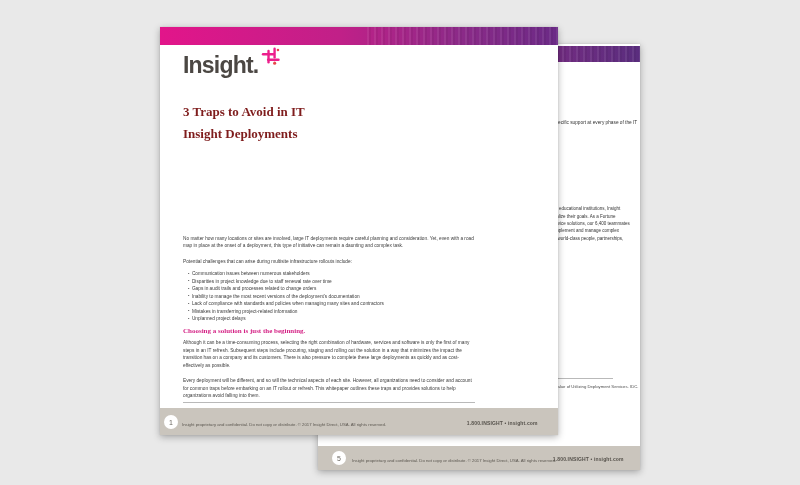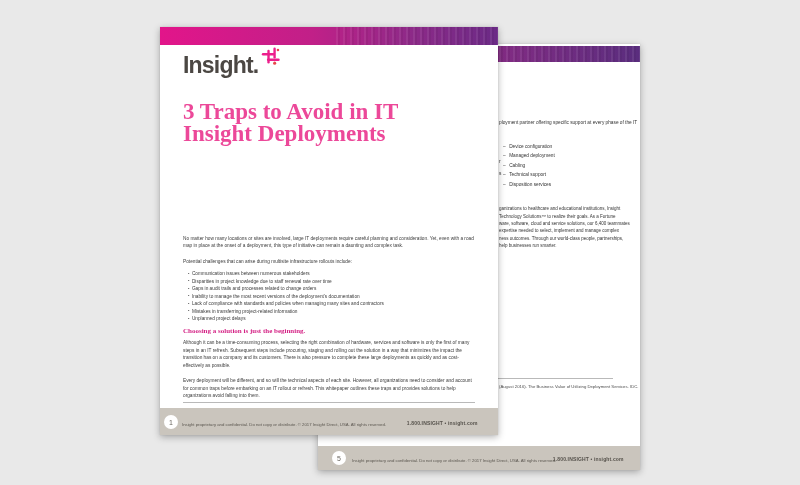--- a/index.html
+++ b/index.html
@@ -1,36 +1,36 @@
 <!DOCTYPE html>
 <html><head>
 <meta charset="utf-8">
 <style>
   * { margin:0; padding:0; box-sizing:border-box; }
   html,body { width:800px; height:485px; overflow:hidden; }
   body { font-family:"Liberation Sans", sans-serif; }
   .stage { position:relative; width:800px; height:485px; background:#e9e9e9; overflow:hidden; }
 
   .page { position:absolute; background:#ffffff; box-shadow:0 2px 7px rgba(0,0,0,0.30), 0 0 1px rgba(0,0,0,0.15); }
-  .page1 { left:160px; top:27px; width:338px; height:408px; z-index:2; }
+  .page1 { left:160px; top:27px; width:398px; height:408px; z-index:2; }
   .page2 { left:318px; top:44px; width:322px; height:426px; z-index:1; }
 
   .gradbar { position:absolute; left:0; right:0; }
   .page1 .gradbar { top:0; height:18px;
     background:linear-gradient(90deg,#e2158a 0%,#c12088 45%,#8c2a88 75%,#6b2a86 100%); }
   .page2 .gradbar { top:2px; height:16px;
     background:linear-gradient(90deg,#b32287 0%,#8d2b85 45%,#5a2d7e 100%); }
   .gradbar::after { content:""; position:absolute; right:0; top:0; bottom:0; width:48%;
     background:repeating-linear-gradient(90deg, rgba(255,255,255,0.07) 0 2px, rgba(0,0,0,0.05) 2px 4px, transparent 4px 7px); }
 
   .logo { position:absolute; left:23px; top:22px; display:flex; align-items:flex-start; }
   .logo-word { font-family:"Liberation Sans", sans-serif; font-weight:bold; font-size:23px; letter-spacing:-0.8px; color:#4b4743; line-height:1.4; }
   .logo-mark { width:22px; height:22px; margin-left:2px; margin-top:-2px; }
 
-  .doc-title { position:absolute; left:23px; top:74px; font-family:"Liberation Serif", serif; font-weight:bold; font-size:23px; line-height:21.5px; color:#ec4899; }
+  .doc-title { position:absolute; left:23px; top:74px; font-family:"Liberation Serif", serif; font-weight:bold; font-size:13px; line-height:21.5px; color:#7f1d1d; }
 
   .scalewrap { transform:scale(0.5); transform-origin:0 0; }
   .body-copy { position:absolute; left:23px; top:207px; width:584px; font-size:9.5px; line-height:15px; color:#3b3b3b; }
   .body-copy p { margin:0 0 16px 0; }
   .body-copy p.tight { margin:0 0 10px 0; }
   ul.dotlist { list-style:none; margin:0 0 10px 10px; }
   ul.dotlist li { line-height:15px; }
   ul.dotlist li::before { content:"•"; margin-right:5px; font-size:8px; vertical-align:1px; }
   .sec-head { font-family:"Liberation Serif", serif; font-weight:bold; font-size:14px; color:#d42285; margin:0 0 8px 0; }
 

